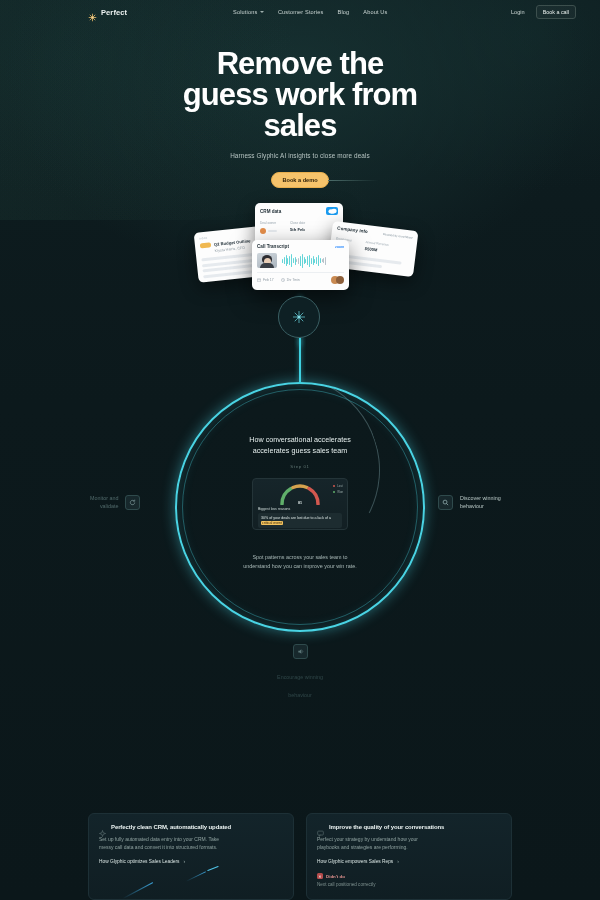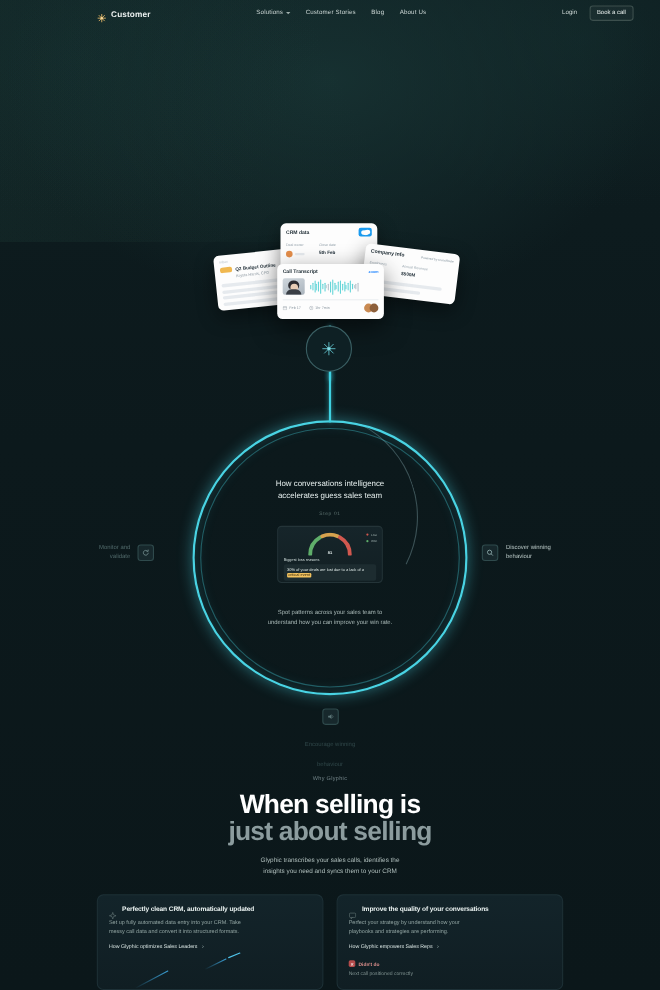--- a/index.html
+++ b/index.html
@@ -176,39 +176,51 @@
         <svg width="9" height="9" viewBox="0 0 20 20">
           <g stroke="#f0c06a" stroke-width="1.7" stroke-linecap="round">
             <line x1="10" y1="2.5" x2="10" y2="17.5"></line>
             <line x1="2.5" y1="10" x2="17.5" y2="10"></line>
             <line x1="4.6" y1="4.6" x2="15.4" y2="15.4"></line>
             <line x1="15.4" y1="4.6" x2="4.6" y2="15.4"></line>
           </g>
           <circle cx="10" cy="10" r="2.4" fill="#f6d79a"></circle>
         </svg>
       </span>
-      <span class="brand-name">Customer</span>
+      <span class="brand-name">Perfect</span>
     </div>
 
     <div class="nav-center">
       <span class="nav-link">
         <span>Solutions</span>
         <i class="caret"></i>
       </span>
       <span class="nav-link">Customer Stories</span>
       <span class="nav-link">Blog</span>
       <span class="nav-link">About Us</span>
     </div>
 
     <div class="nav-right">
       <span class="login">Login</span>
       <span class="book-call">Book a call</span>
     </div>
   </div>
 
+  <div class="hero">
+    <h1>
+      <span>Remove the</span>
+      <span>guess work from</span>
+      <span>sales</span>
+    </h1>
+    <div class="hero-sub">Harness Glyphic AI insights to close more deals</div>
+    <div class="cta-wrap">
+      <span class="cta">Book a demo</span>
+      <span class="cta-line"></span>
+    </div>
+  </div>
 
   <div class="cards"></div>
 
   <div class="pcard" id="card-inbox">
     <div style="padding:4px 5px;">
       <div style="font-size:3px;color:#b0bcc4;letter-spacing:.2px;">inbox</div>
       <div style="display:flex;align-items:center;gap:3px;margin-top:3px;">
         <span class="orange-pill"></span>
         <span style="font-size:4.2px;color:#1f2d36;font-weight:700;">Q2 Budget Outline</span>
       </div>
@@ -351,21 +363,21 @@
   </div>
   <div class="conn2"></div>
 
   <div class="ring-arc"></div>
   <div class="ring-wrap">
     <div class="ring"></div>
     <div class="ring-inner"></div>
   </div>
 
   <div class="ring-title">
-    <span>How conversations intelligence</span><br>
+    <span>How conversational accelerates</span><br>
     <span>accelerates guess sales team</span>
   </div>
   <div class="ring-step">Step 01</div>
 
   <div class="widget">
     <div class="gauge">
       <svg width="42" height="21" viewBox="0 0 84 42">
         <path d="M6 40 A36 36 0 0 1 24 9" fill="none" stroke="#5fae6a" stroke-width="7" stroke-linecap="round"></path>
         <path d="M28 7 A36 36 0 0 1 56 7" fill="none" stroke="#d6a24e" stroke-width="7" stroke-linecap="round"></path>
         <path d="M60 9 A36 36 0 0 1 78 40" fill="none" stroke="#d2584f" stroke-width="7" stroke-linecap="round"></path>
@@ -425,31 +437,20 @@
           <path d="M3 6h3l4-3v10l-4-3H3z" fill="#5c7678"></path>
           <path d="M12 5.5a3.5 3.5 0 0 1 0 5" fill="none" stroke="#5c7678" stroke-width="1.4"></path>
         </svg>
     </span>
     <span class="side-txt">
       <span>Encourage winning</span><br>
       <span>behaviour</span>
     </span>
   </div>
 
-  <div class="why">
-    <div class="why-eyebrow">Why Glyphic</div>
-    <h2>
-      <span>When selling is</span>
-      <span class="muted">just about selling</span>
-    </h2>
-    <div class="why-sub">
-      <span>Glyphic transcribes your sales calls, identifies the</span><br>
-      <span>insights you need and syncs them to your CRM</span>
-    </div>
-  </div>
 
   <div class="features">
 
     <div class="fcard">
       <div class="fcard-head">
         <span class="fcard-ic">
           <svg width="7" height="7" viewBox="0 0 16 16">
               <path d="M8 1l1.6 5.2L15 8l-5.4 1.8L8 15l-1.6-5.2L1 8l5.4-1.8z" fill="none" stroke="#7f9291" stroke-width="1.2"></path>
             </svg>
         </span>

